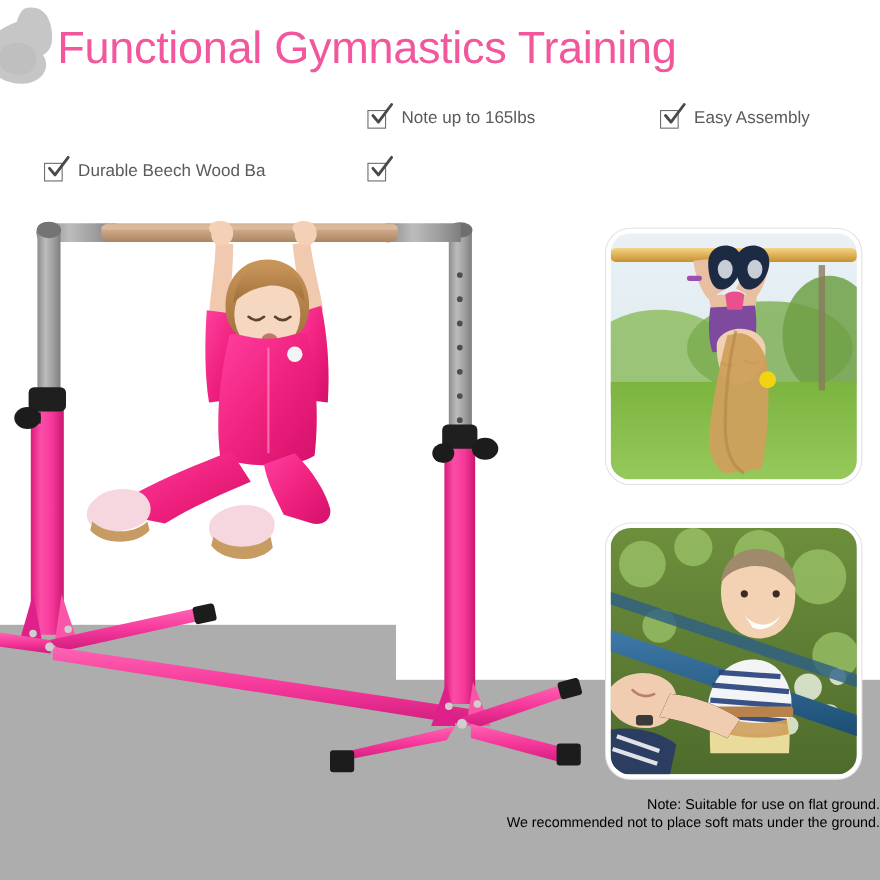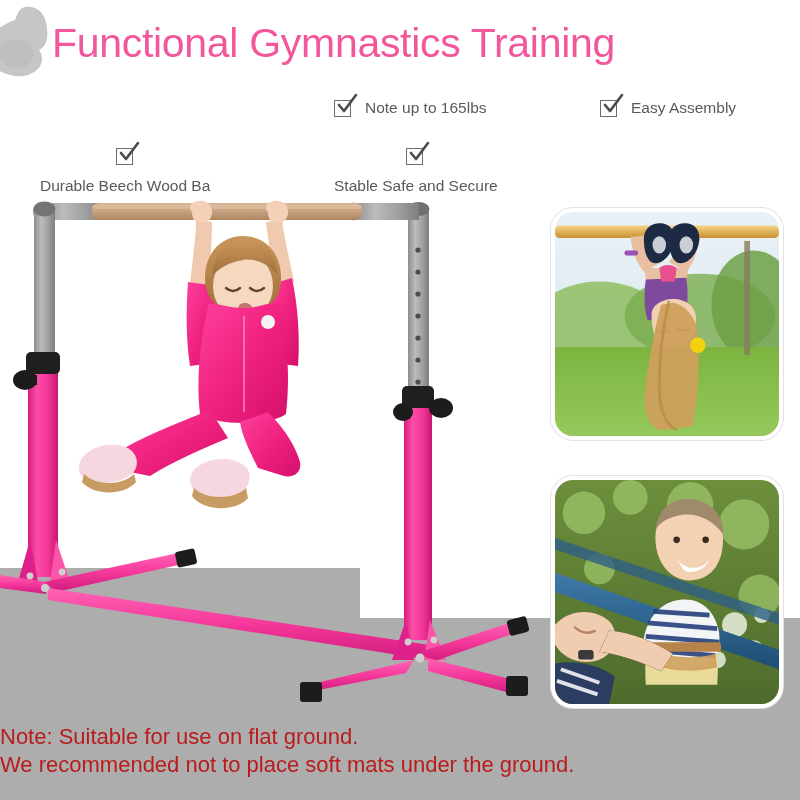--- a/index.html
+++ b/index.html
@@ -45,43 +45,43 @@
     font-size:15.5px; color:#5a5a5a; white-space:nowrap;
   }
   .cbox { position:relative; width:19px; height:19px; flex:none; }
   .cbox .sq {
     position:absolute; left:0; top:2px; width:17px; height:17px;
     border:1.6px solid #6d6d6d; background:transparent;
   }
   .cbox .tick { position:absolute; left:1px; top:-5px; width:24px; height:24px; }
 
   .f-r1 { top:4px; }
-  .f-r2 { top:52px;flex-direction:column; }
+  .f-r2 { top:52px; }
   .f-c1 { left:40px; }
   .f-c2 { left:334px; }
   .f-c3 { left:600px; }
 
   
   .product { position:absolute; left:0; top:190px; width:545px; height:520px; }
 
   
   .inset {
     position:absolute; border-radius:22px; overflow:hidden;
     background:#fff; border:4px solid #ffffff;
     box-shadow:0 0 0 1px #e2e2e2;
   }
   .inset-1 { left:551px; top:208px; width:232px; height:232px; }
   .inset-2 { left:551px; top:476px; width:232px; height:232px; }
   .inset svg { display:block; width:100%; height:100%; }
 
   
   .note {
     position:absolute; left:0; right:0; top:723px;
-    text-align:left; color:#b91c1c;
-    font-size:22px; line-height:1.28;
+    text-align:right; color:#000000;
+    font-size:13px; line-height:1.28;
   }
   .note div { white-space:nowrap; }
 </style>
 </head>
 <body>
 
 <div id="page">
 
   <div class="floor-left"></div>
   <div class="floor"></div>
@@ -128,21 +128,20 @@
       <span class="label">Durable Beech Wood Ba</span>
     </div>
 
     <div class="feat f-r2 f-c2">
       <span class="cbox">
         <span class="sq"></span>
         <svg class="tick" viewBox="0 0 24 24">
             <path d="M4 12 L9 18 L21 2" fill="none" stroke="#4a4a4a" stroke-width="2.6" stroke-linecap="round" stroke-linejoin="round"></path>
           </svg>
       </span>
-      <span class="label">Stable Safe and Secure</span>
     </div>
 
   </div>
 
   <div class="product">
     <svg viewBox="0 0 545 520" width="545" height="520">
       <defs>
         <linearGradient id="gWood" x1="0" y1="0" x2="0" y2="1">
           <stop offset="0" stop-color="#d8b798"></stop>
           <stop offset=".45" stop-color="#c9a383"></stop>

